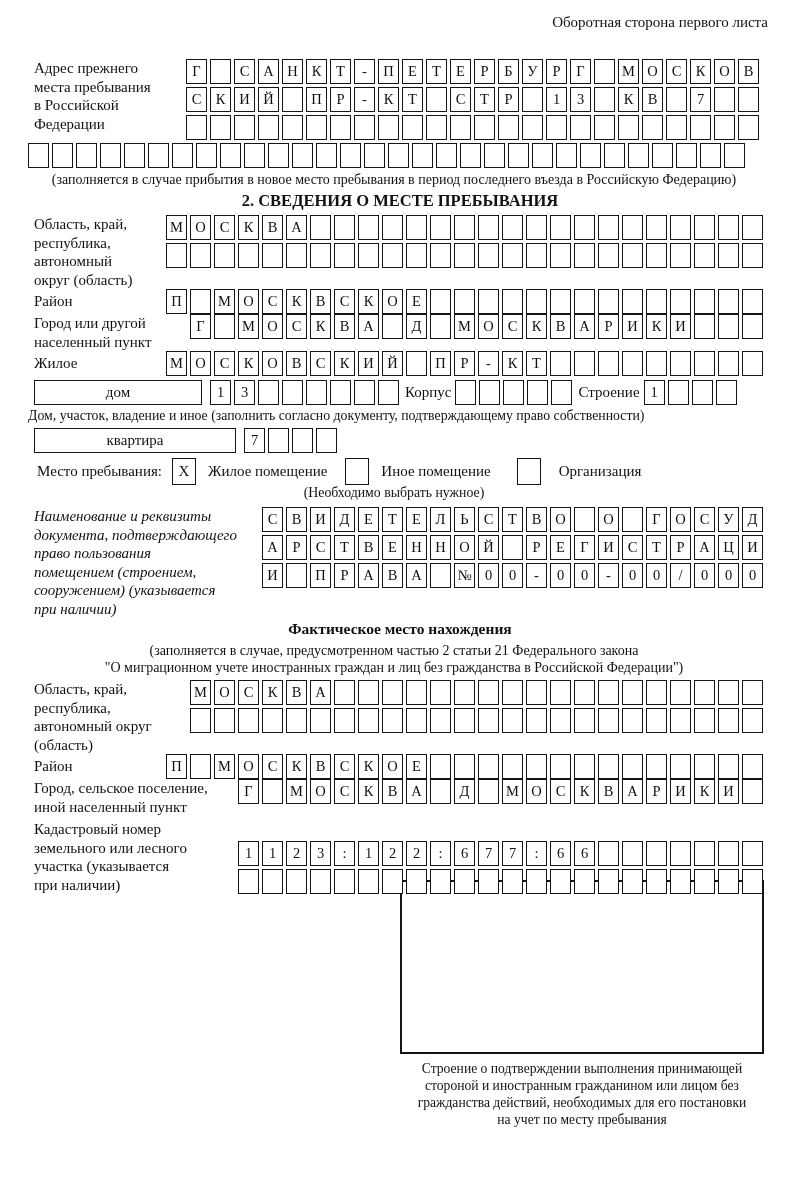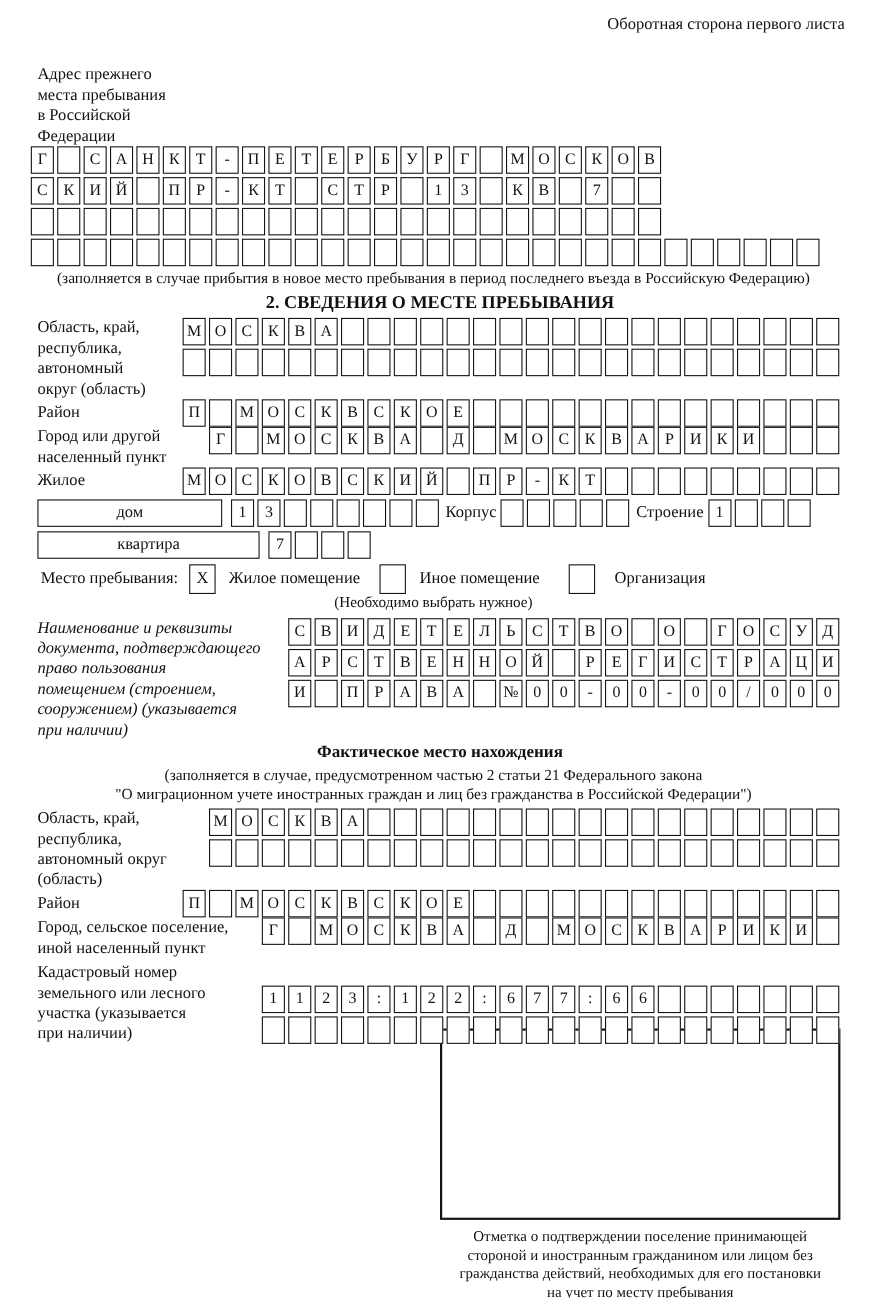--- a/index.html
+++ b/index.html
@@ -49,21 +49,21 @@
   .gap8{width:8px;flex:0 0 auto;} .gap6{width:6px;flex:0 0 auto;} .gap4{width:4px;flex:0 0 auto;}
   .inline-lbl{font-size:15px;line-height:25px;flex:0 0 auto;}
 </style>
 </head>
 <body>
 
 <div class="page">
 
   <div class="side-note">Оборотная сторона первого листа</div>
 
-  <div class="formline" style="margin-top:28px;flex-direction:column;">
+  <div class="formline" style="margin-top:28px;">
     <div class="lblcol w152" style="padding-left:6px;">
       <div class="label">Адрес прежнего</div>
       <div class="label">места пребывания</div>
       <div class="label">в Российской</div>
       <div class="label">Федерации</div>
     </div>
     <div class="boxcol">
       <div class="boxrow">
           <div class="cell">Г</div>
           <div class="cell"></div>
@@ -366,20 +366,21 @@
     <div class="gap6"></div>
     <div class="inline-lbl">Строение</div>
     <div class="gap4"></div>
     <div class="boxrow">
         <div class="cell">1</div>
         <div class="cell"></div>
         <div class="cell"></div>
         <div class="cell"></div>
       </div>
   </div>
+  <div class="caption-left">Дом, участок, владение и иное (заполнить согласно документу, подтверждающему право собственности)</div>
 
   <div class="formline mt4" style="align-items:center;margin-left:6px;">
     <div class="widebox" style="width:202px;">квартира</div>
     <div class="gap8"></div>
     <div class="boxrow">
         <div class="cell">7</div>
         <div class="cell"></div>
         <div class="cell"></div>
         <div class="cell"></div>
       </div>
@@ -668,20 +669,20 @@
           <div class="cell"></div>
           <div class="cell"></div>
           <div class="cell"></div>
         </div>
     </div>
   </div>
 
   <div class="bigbox-wrap">
     <div class="bigbox"></div>
     <div class="bigbox-caption">
-      <div>Отметка о подтверждении поселение принимающей</div>
+      <div>Строение о подтверждении выполнения принимающей</div>
       <div>стороной и иностранным гражданином или лицом без</div>
       <div>гражданства действий, необходимых для его постановки</div>
       <div>на учет по месту пребывания</div>
     </div>
   </div>
 
 </div>
 
 </body></html>

